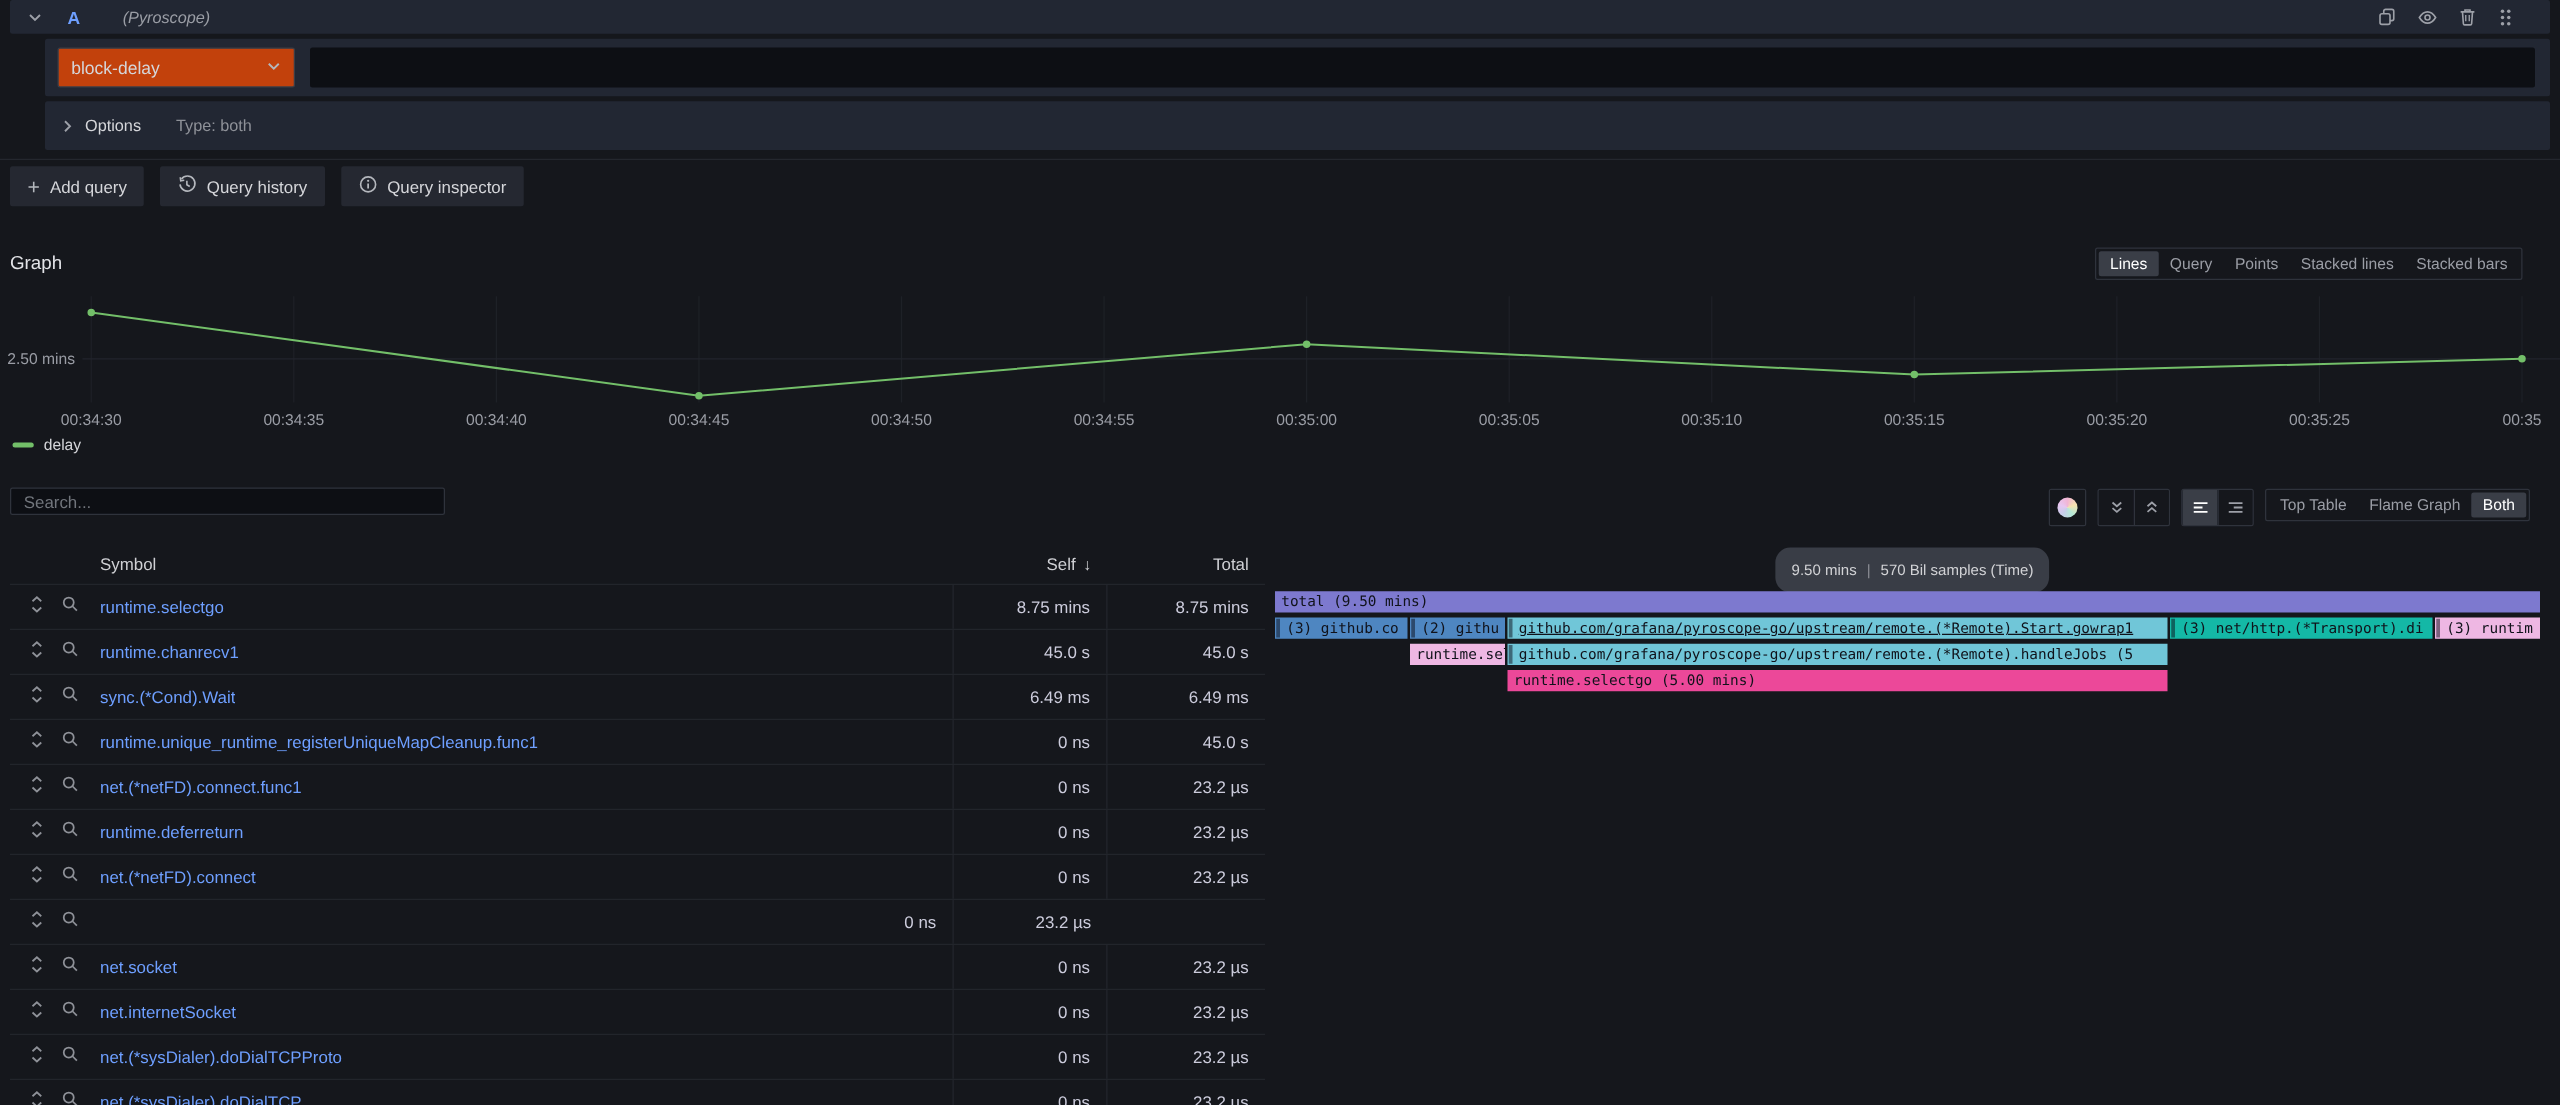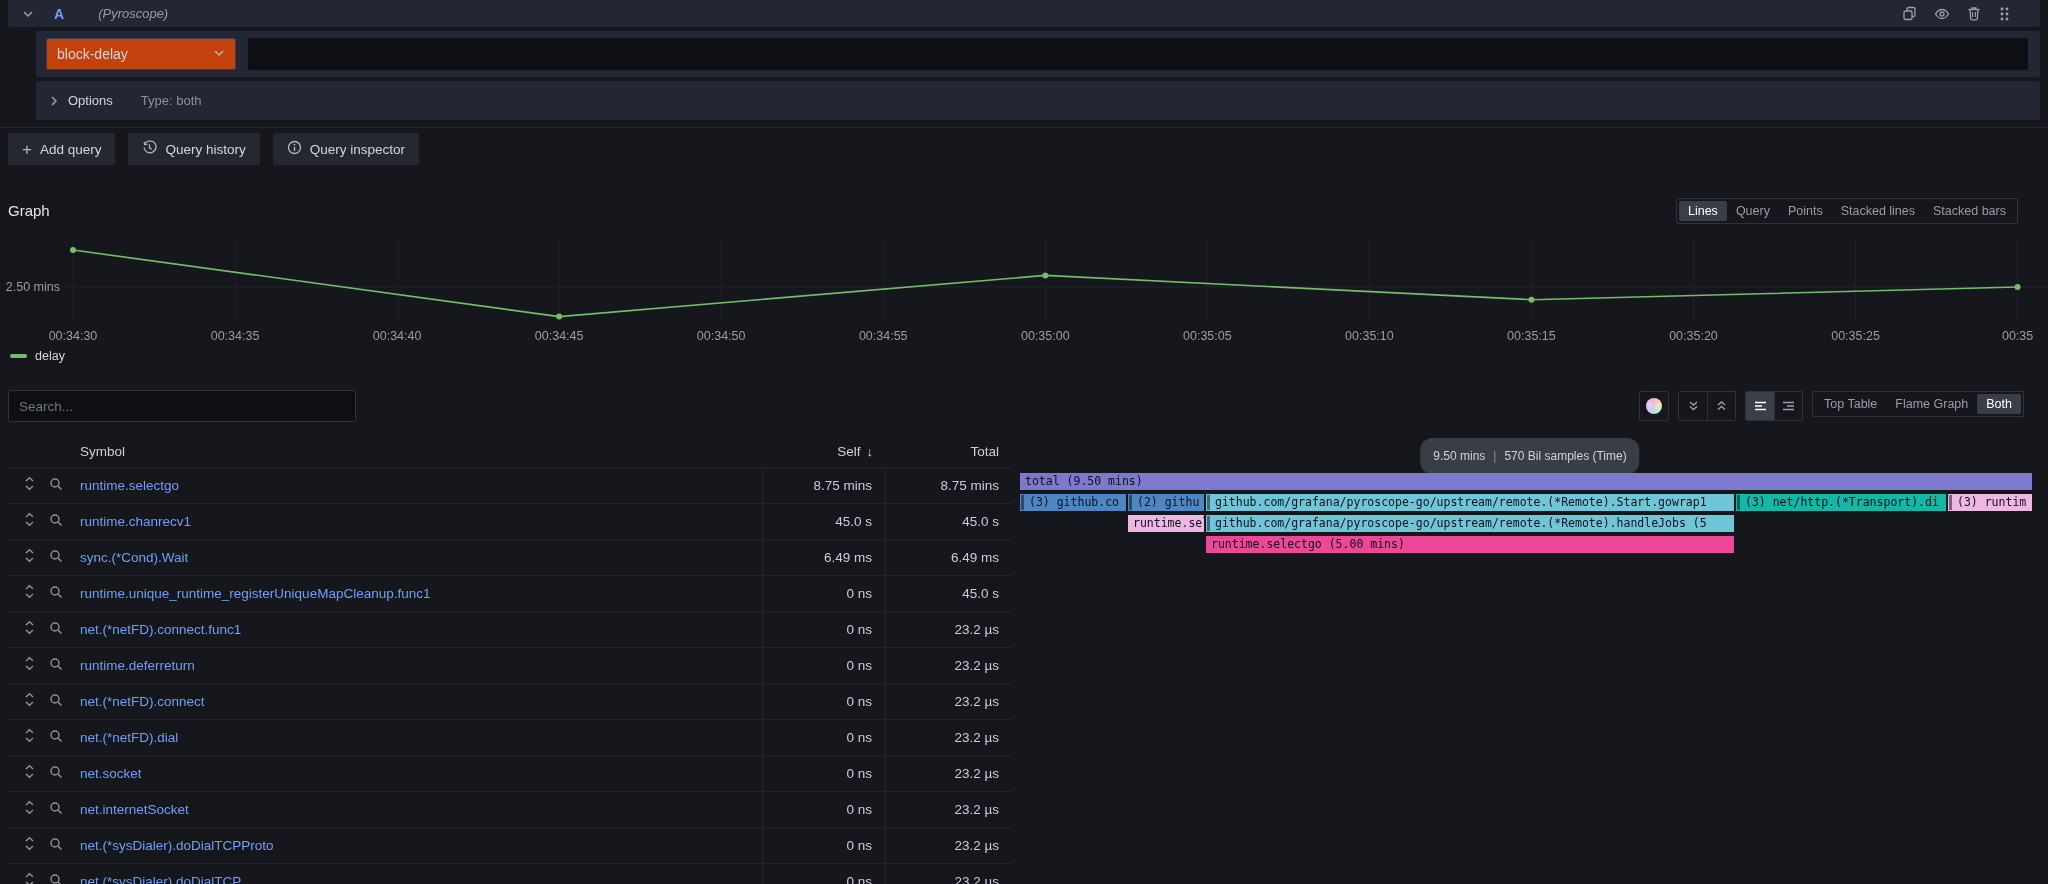--- a/index.html
+++ b/index.html
@@ -41,21 +41,21 @@
   .radio-group .opt { font-size:12.5px; color:#9a9da5; padding:3px 9px; border-radius:2px;
     cursor:pointer; white-space:nowrap; }
   .radio-group .opt.sel { background:#3a3e47; color:#ffffff; }
   #graph-modes { position:absolute; right:30px; top:198px; }
   #chart { position:absolute; left:0; top:230px; }
   .legend { position:absolute; left:10px; top:349px; display:flex; align-items:center; gap:8px; cursor:pointer; }
   .legend .swatch { width:17px; height:4px; border-radius:2px; }
   .legend .name { font-size:12.5px; color:#d5d6da; }
 
   
-  .search { position:absolute; left:8px; top:390px; width:348px; height:32px; background:#0d0f14;
+  .search { position:absolute; left:8px; top:390px; width:348px; height:22px; background:#0d0f14;
     border:1px solid #2f333c; border-radius:2px; color:#d5d6da; font-size:13.5px; padding:0 10px; font-family:inherit; }
   .search::placeholder { color:#71757c; }
   .fg-toolbar { position:absolute; right:24px; top:391px; display:flex; align-items:flex-start; gap:9px; }
   .sq-group { display:flex; border:1px solid #2f333c; border-radius:2px; overflow:hidden; }
   .sq-btn { width:28px; height:28px; background:#15171c; border:none; display:flex; align-items:center;
     justify-content:center; color:#9da0a8; cursor:pointer; }
   .sq-btn + .sq-btn { border-left:1px solid #2f333c; }
   .sq-btn.sel { background:#3a3e47; color:#fff; }
   .color-circle { width:16px; height:16px; border-radius:50%;
     background:conic-gradient(#f2b5d4,#f7e3af,#b5ead7,#c7ceea,#e8c7f2,#f2b5d4); }
@@ -413,23 +413,20 @@
             <div class="c-icons">
               <span><svg width="13" height="15" viewBox="0 0 13 15">
                   <polyline points="3,5 6.5,1.8 10,5" fill="none" stroke="currentColor" stroke-width="1.4"></polyline>
                   <polyline points="3,10 6.5,13.2 10,10" fill="none" stroke="currentColor" stroke-width="1.4"></polyline>
                 </svg></span>
               <span><svg width="14" height="14" viewBox="0 0 14 14">
                   <circle cx="6" cy="6" r="4" fill="none" stroke="currentColor" stroke-width="1.4"></circle>
                   <line x1="9" y1="9" x2="12.5" y2="12.5" stroke="currentColor" stroke-width="1.4"></line>
                 </svg></span>
             </div>
-            <div class="c-sym">
-              <a class="sym-link">net.(*netFD).dial</a>
-            </div>
             <div class="c-self val">0 ns</div>
             <div class="c-total val">23.2 µs</div>
           </div>
           <div class="t-row">
             <div class="c-icons">
               <span><svg width="13" height="15" viewBox="0 0 13 15">
                   <polyline points="3,5 6.5,1.8 10,5" fill="none" stroke="currentColor" stroke-width="1.4"></polyline>
                   <polyline points="3,10 6.5,13.2 10,10" fill="none" stroke="currentColor" stroke-width="1.4"></polyline>
                 </svg></span>
               <span><svg width="14" height="14" viewBox="0 0 14 14">
@@ -499,21 +496,21 @@
     <div class="flame-pane">
       <div class="fg-badge">
         <span>9.50 mins</span>
         <span class="sep">|</span>
         <span>570 Bil samples (Time)</span>
       </div>
       <div id="flame-bars">
           <div class="fg-bar" style="left: 0px; top: 39px; width: 1012px; background: rgb(125, 121, 207);"><span class="txt">total (9.50 mins)</span></div>
           <div class="fg-bar marked" style="left: 0px; top: 60px; width: 106px; background: rgb(78, 134, 193);"><span class="marker"></span><span class="txt">(3) github.co</span></div>
           <div class="fg-bar marked" style="left: 108px; top: 60px; width: 76px; background: rgb(78, 134, 193);"><span class="marker"></span><span class="txt">(2) githu</span></div>
-          <div class="fg-bar marked" style="left: 186px; top: 60px; width: 528px; background: rgb(112, 198, 216);"><span class="marker"></span><span class="txt">github.com/grafana/pyroscope-go/upstream/remote.(*Remote).Start.gowrap1</span></div>
+          <div class="fg-bar marked" style="left: 186px; top: 60px; width: 528px; background: rgb(112, 198, 216); text-decoration: underline;"><span class="marker"></span><span class="txt">github.com/grafana/pyroscope-go/upstream/remote.(*Remote).Start.gowrap1</span></div>
           <div class="fg-bar marked" style="left: 716px; top: 60px; width: 210px; background: #14b8a6;"><span class="marker"></span><span class="txt">(3) net/http.(*Transport).di</span></div>
           <div class="fg-bar marked" style="left: 928px; top: 60px; width: 84px; background: rgb(238, 183, 227);"><span class="marker"></span><span class="txt">(3) runtim</span></div>
           <div class="fg-bar" style="left: 108px; top: 81px; width: 76px; background: rgb(238, 183, 227);"><span class="txt">runtime.sel</span></div>
           <div class="fg-bar marked" style="left: 186px; top: 81px; width: 528px; background: rgb(112, 198, 216);"><span class="marker"></span><span class="txt">github.com/grafana/pyroscope-go/upstream/remote.(*Remote).handleJobs (5</span></div>
           <div class="fg-bar" style="left: 186px; top: 102px; width: 528px; background: #ec4899;"><span class="txt">runtime.selectgo (5.00 mins)</span></div>
         </div>
     </div>
   </div>
 </div>
 

